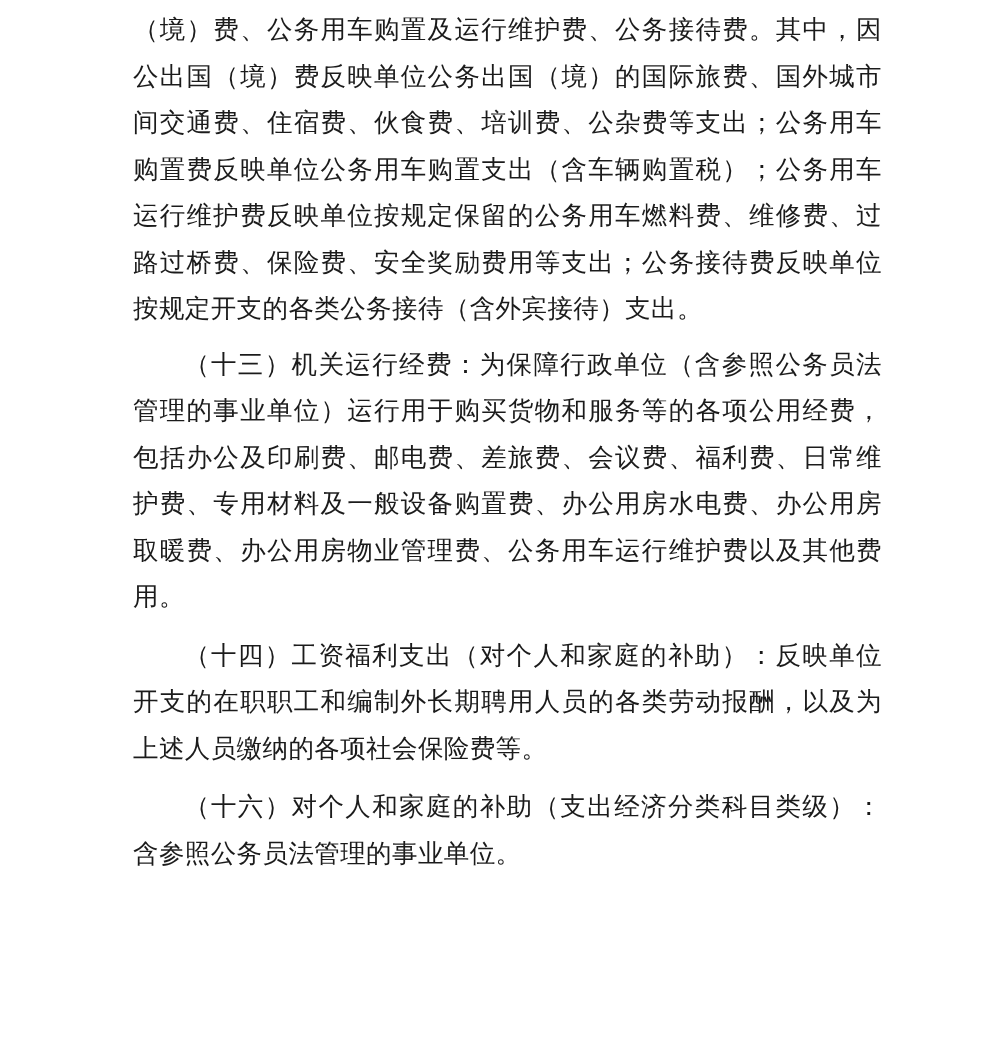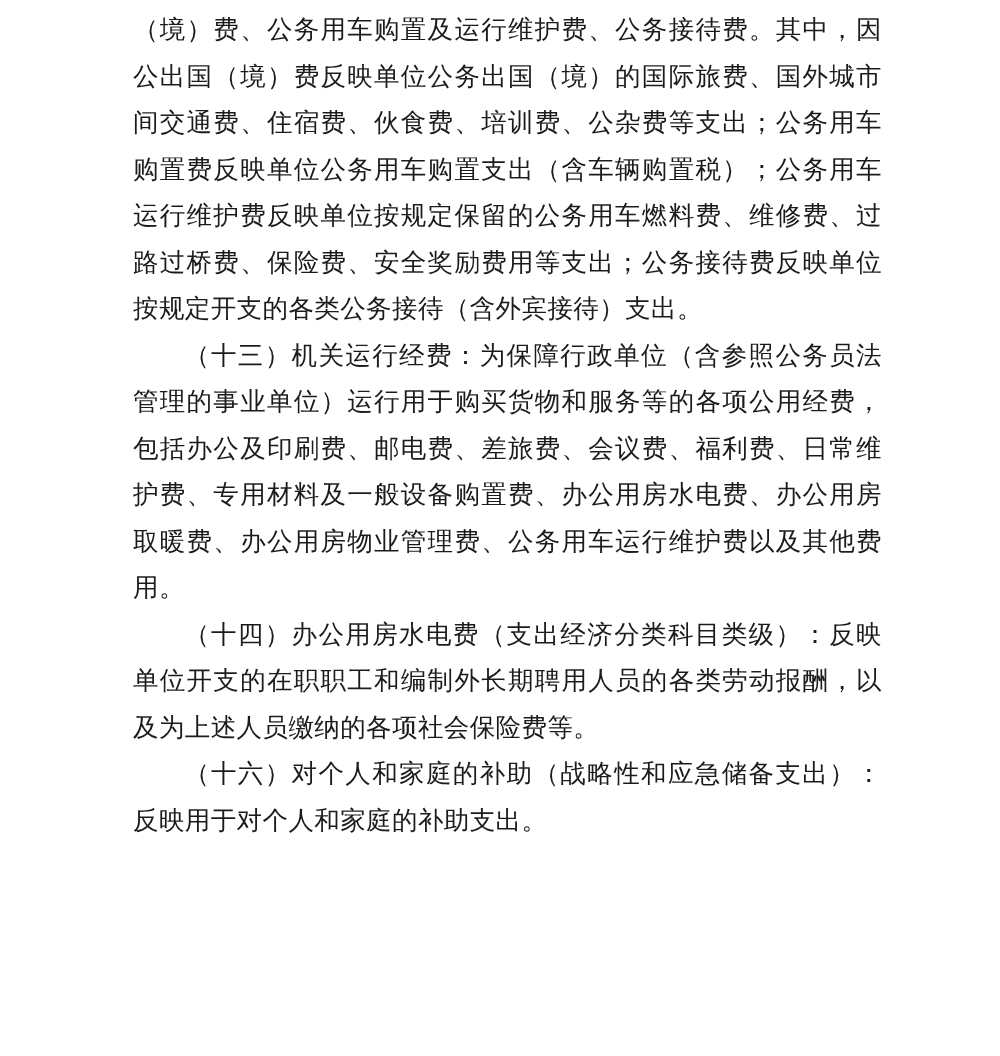--- a/index.html
+++ b/index.html
@@ -27,29 +27,30 @@
     text-align: justify;
     text-justify: inter-ideograph;
     letter-spacing: 0.4px;
     color: #1b1b1b;
   }
   .para {
     margin: 0;
     text-indent: 0;
   }
   .para + .para {
-    margin-top: 0px;
+    margin-top: 12px;
+    font-family: Liberation Mono, monospace;
   }
   .indent {
     text-indent: 2em;
   }
 </style>
 </head>
 <body>
 
 <div class="page">
   <div class="doc-body">
     <p class="para">（境）费、公务用车购置及运行维护费、公务接待费。其中，因公出国（境）费反映单位公务出国（境）的国际旅费、国外城市间交通费、住宿费、伙食费、培训费、公杂费等支出；公务用车购置费反映单位公务用车购置支出（含车辆购置税）；公务用车运行维护费反映单位按规定保留的公务用车燃料费、维修费、过路过桥费、保险费、安全奖励费用等支出；公务接待费反映单位按规定开支的各类公务接待（含外宾接待）支出。</p>
     <p class="para indent">（十三）机关运行经费：为保障行政单位（含参照公务员法管理的事业单位）运行用于购买货物和服务等的各项公用经费，包括办公及印刷费、邮电费、差旅费、会议费、福利费、日常维护费、专用材料及一般设备购置费、办公用房水电费、办公用房取暖费、办公用房物业管理费、公务用车运行维护费以及其他费用。</p>
-    <p class="para indent">（十四）办公用房水电费（支出经济分类科目类级）：反映单位开支的在职职工和编制外长期聘用人员的各类劳动报酬，以及为上述人员缴纳的各项社会保险费等。</p>
-    <p class="para indent">（十六）对个人和家庭的补助（战略性和应急储备支出）：反映用于对个人和家庭的补助支出。</p>
+    <p class="para indent">（十四）工资福利支出（对个人和家庭的补助）：反映单位开支的在职职工和编制外长期聘用人员的各类劳动报酬，以及为上述人员缴纳的各项社会保险费等。</p>
+    <p class="para indent">（十六）对个人和家庭的补助（支出经济分类科目类级）：含参照公务员法管理的事业单位。</p>
   </div>
 </div>
 
 </body></html>

